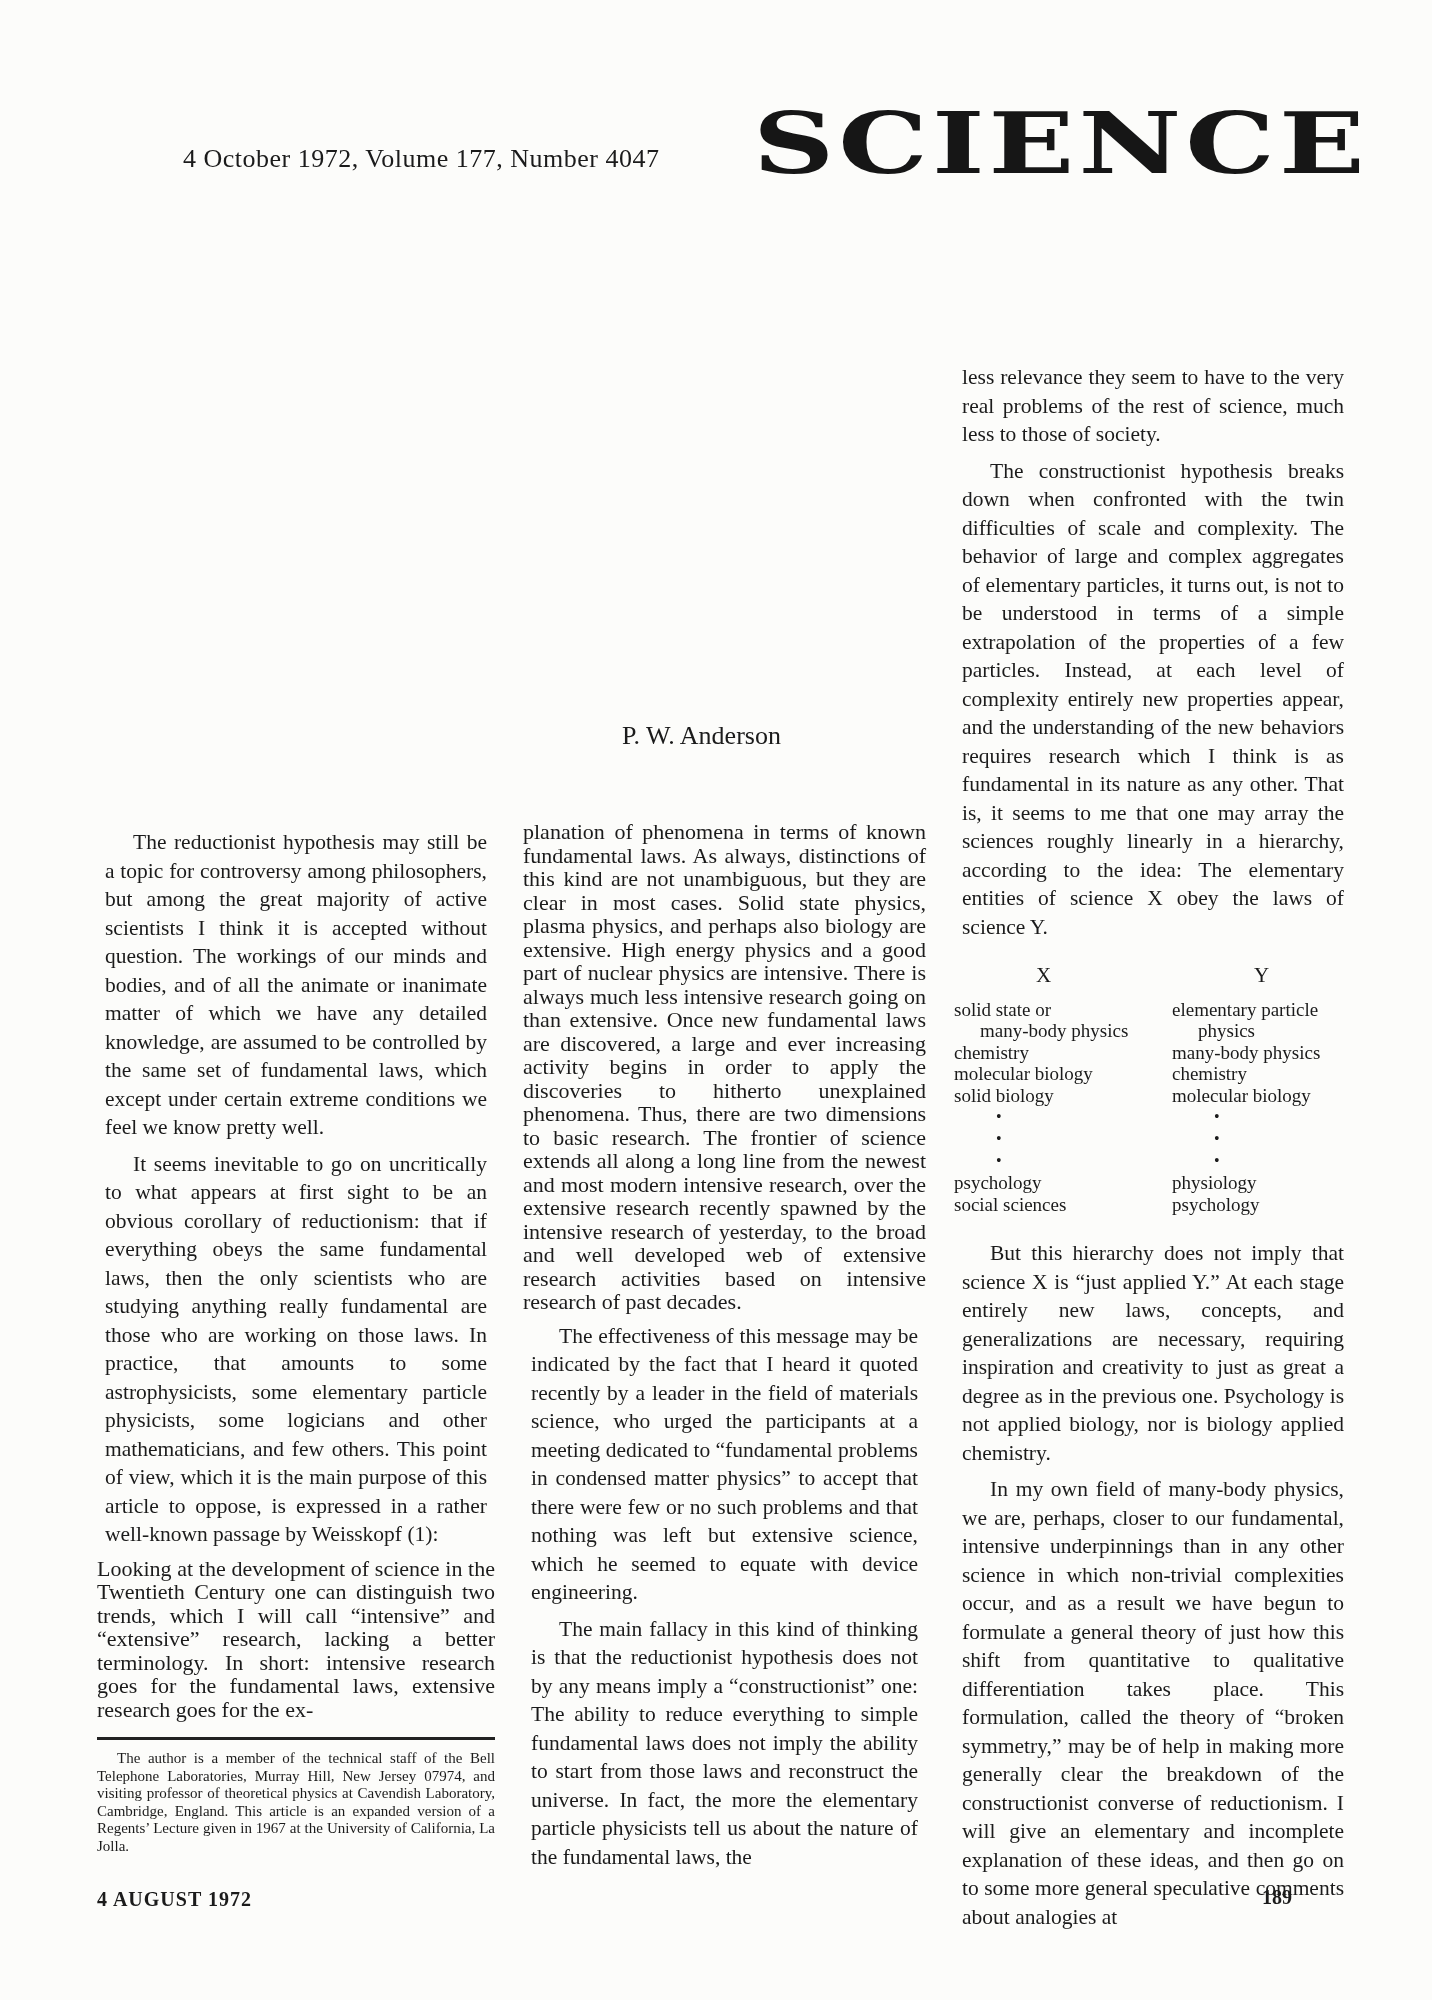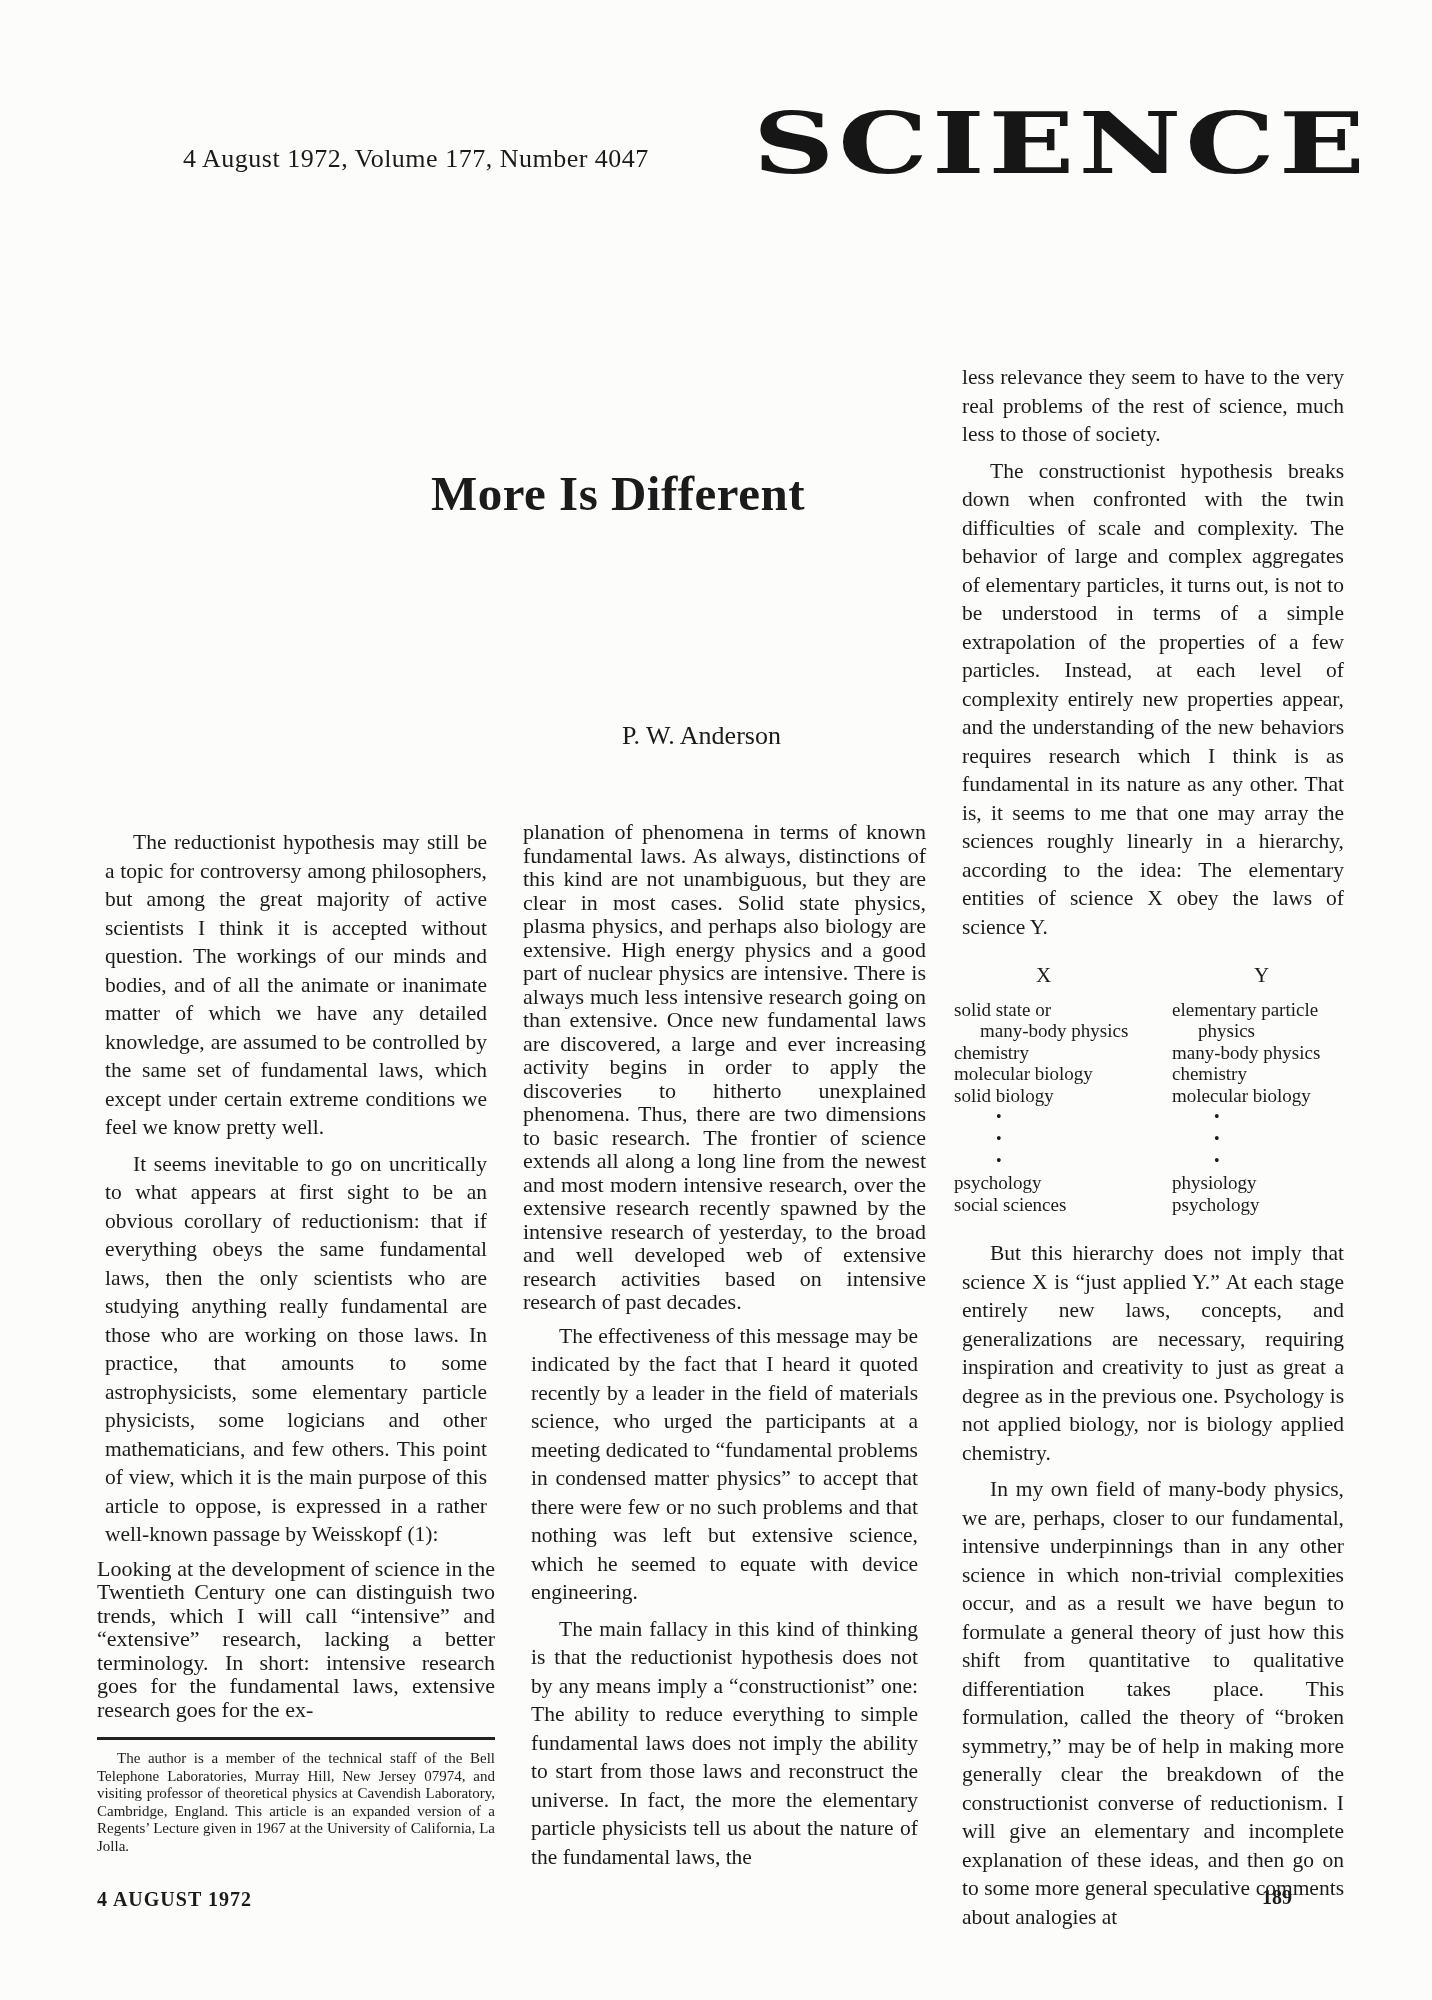--- a/index.html
+++ b/index.html
@@ -89,24 +89,23 @@
   .page-number{
     position:absolute;left:1262px;top:1886px;
     font-size:20px;font-weight:bold;
   }
 </style>
 </head>
 <body>
 
 <div class="page">
 
-  <div class="issue-line">4 August 1972, Volume 177, Number 4047</div>
+  <div class="issue-line">4 October 1972, Volume 177, Number 4047</div>
   <div class="logo">SCIENCE</div>
 
-  <h1 class="title">More Is Different</h1>
   <div class="author">P. W. Anderson</div>
 
   <section class="col" id="col-left">
     <p class="body">The reductionist hypothesis may still be a topic for controversy among philosophers, but among the great majority of active scientists I think it is accepted without question. The workings of our minds and bodies, and of all the animate or inanimate matter of which we have any detailed knowledge, are assumed to be controlled by the same set of fundamental laws, which except under certain extreme conditions we feel we know pretty well.</p>
     <p class="body">It seems inevitable to go on uncritically to what appears at first sight to be an obvious corollary of reductionism: that if everything obeys the same fundamental laws, then the only scientists who are studying anything really fundamental are those who are working on those laws. In practice, that amounts to some astrophysicists, some elementary particle physicists, some logicians and other mathematicians, and few others. This point of view, which it is the main purpose of this article to oppose, is expressed in a rather well-known passage by Weisskopf (1):</p>
     <div class="quote">Looking at the development of science in the Twentieth Century one can distinguish two trends, which I will call “intensive” and “extensive” research, lacking a better terminology. In short: intensive research goes for the fundamental laws, extensive research goes for the ex-</div>
     <hr class="rule">
     <div class="footnote">The author is a member of the technical staff of the Bell Telephone Laboratories, Murray Hill, New Jersey 07974, and visiting professor of theoretical physics at Cavendish Laboratory, Cambridge, England. This article is an expanded version of a Regents’ Lecture given in 1967 at the University of California, La Jolla.</div>
   </section>
 

